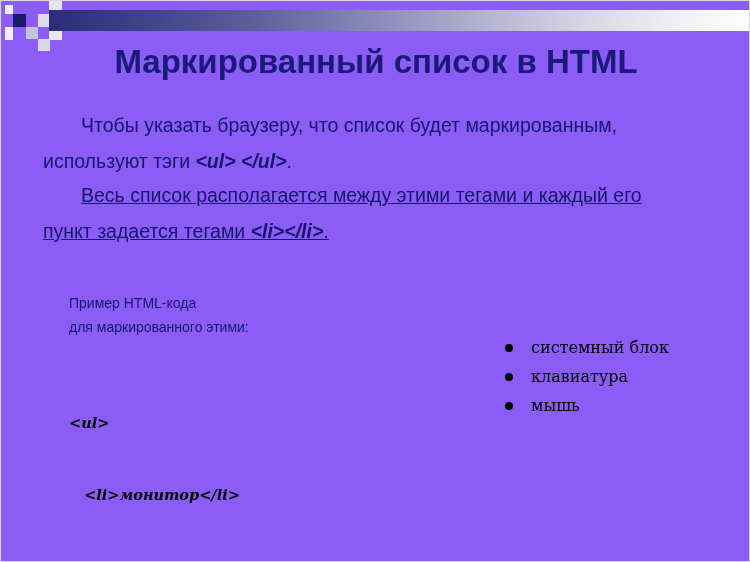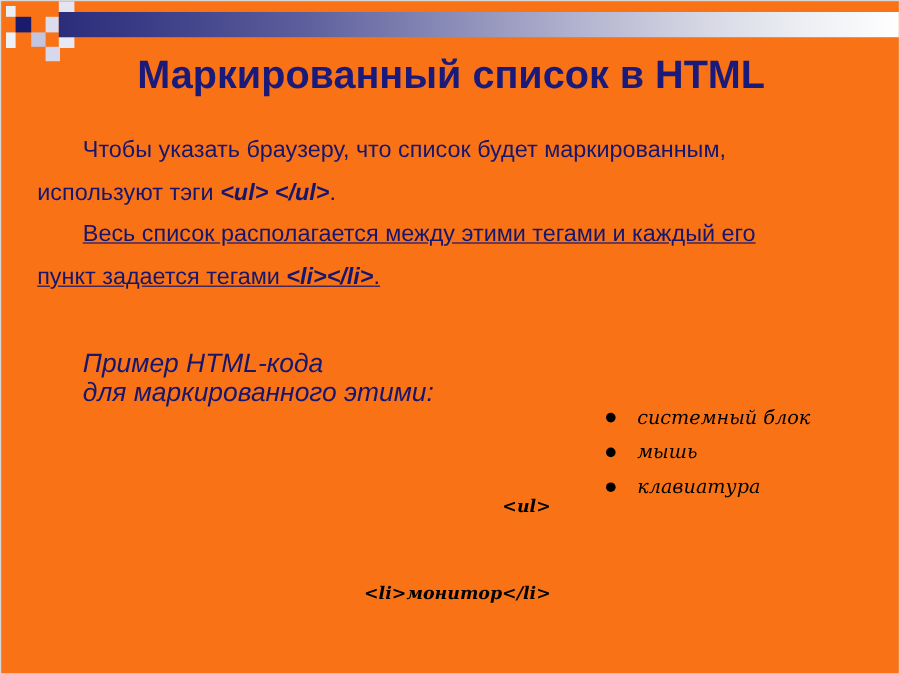--- a/index.html
+++ b/index.html
@@ -7,21 +7,21 @@
     padding: 0;
     background: #ffffff;
   }
   body {
     font-family: "Liberation Sans", sans-serif;
   }
   #slide {
     position: relative;
     width: 750px;
     height: 562px;
-    background: #f97316;
+    background: #8b5cf6;
     border: 1px solid #d8d8d8;
     box-sizing: border-box;
     overflow: hidden;
   }
 
   
   #top-deco {
     position: absolute;
     left: 0;
     top: 0;
@@ -62,21 +62,21 @@
     white-space: nowrap;
   }
 
   
   .para {
     position: absolute;
     color: #16166e;
     font-size: 19.5px;
     line-height: 36px;
     width: 610px;
-    left: 30px;
+    left: 42px;
     text-indent: 38px;
   }
   #para-1 { top: 106px; }
   #para-2 { top: 176px; text-decoration: underline; }
   .para b {
     font-weight: bold;
     font-style: italic;
   }
 
   
@@ -87,45 +87,43 @@
     width: 390px;
   }
   #col-right {
     position: absolute;
     left: 492px;
     top: 290px;
     width: 250px;
   }
   .col-heading {
     color: #16166e;
-    font-size: 22px;
-    font-style: italic;
+    font-size: 14px;
     line-height: 24px;
   }
 
   
   #code-block {
     margin-top: 24px;
     color: #000000;
     font-family: "DejaVu Serif", "Liberation Serif", serif;
     font-size: 14.5px;
     font-weight: bold;
     font-style: italic;
     line-height: 24px;
     white-space: pre;
   }
-  .code-line { white-space: pre; text-align: right; }
+  .code-line { white-space: pre; }
 
   
   #result-list {
     margin-top: 42px;
     list-style: none;
     padding: 0;
     margin-left: 8px;
-    font-style: italic;
   }
   #result-list li {
     position: relative;
     padding-left: 30px;
     color: #000000;
     font-family: "DejaVu Serif", "Liberation Serif", serif;
     font-size: 16px;
     line-height: 29px;
   }
   #result-list li .bullet {
@@ -170,18 +168,18 @@
       <div class="code-line">   &lt;li&gt;монитор&lt;/li&gt;</div>
       
       
       
     </div>
   </div>
 
   <div id="col-right">
     <ul id="result-list">
       <li><span class="bullet"></span><span>системный блок</span></li>
+      <li><span class="bullet"></span><span>клавиатура</span></li>
       <li><span class="bullet"></span><span>мышь</span></li>
-      <li><span class="bullet"></span><span>клавиатура</span></li>
     </ul>
   </div>
 
 </div>
 
 </body></html>

